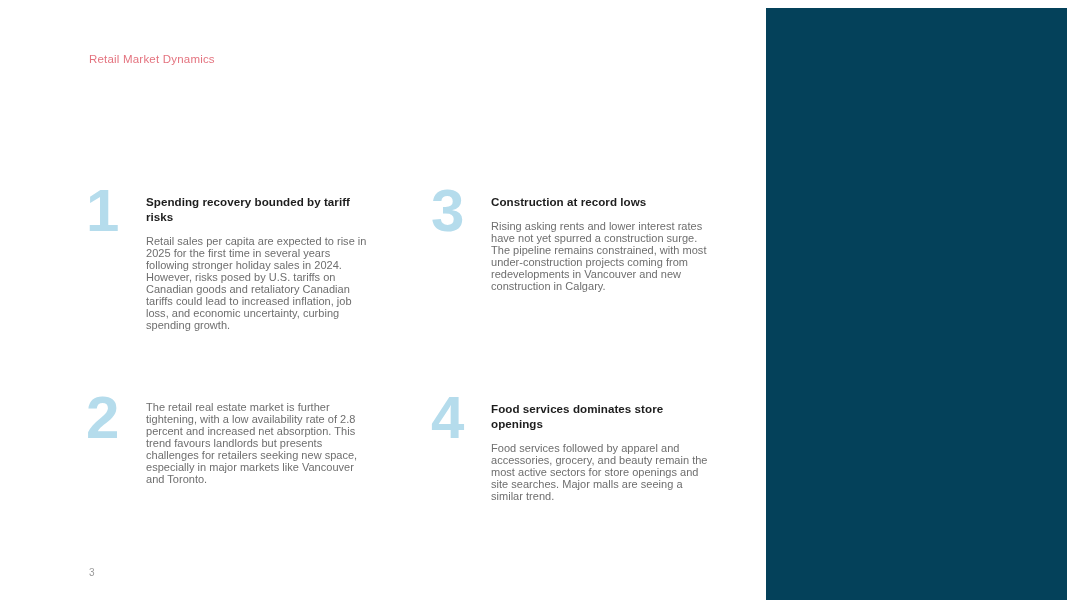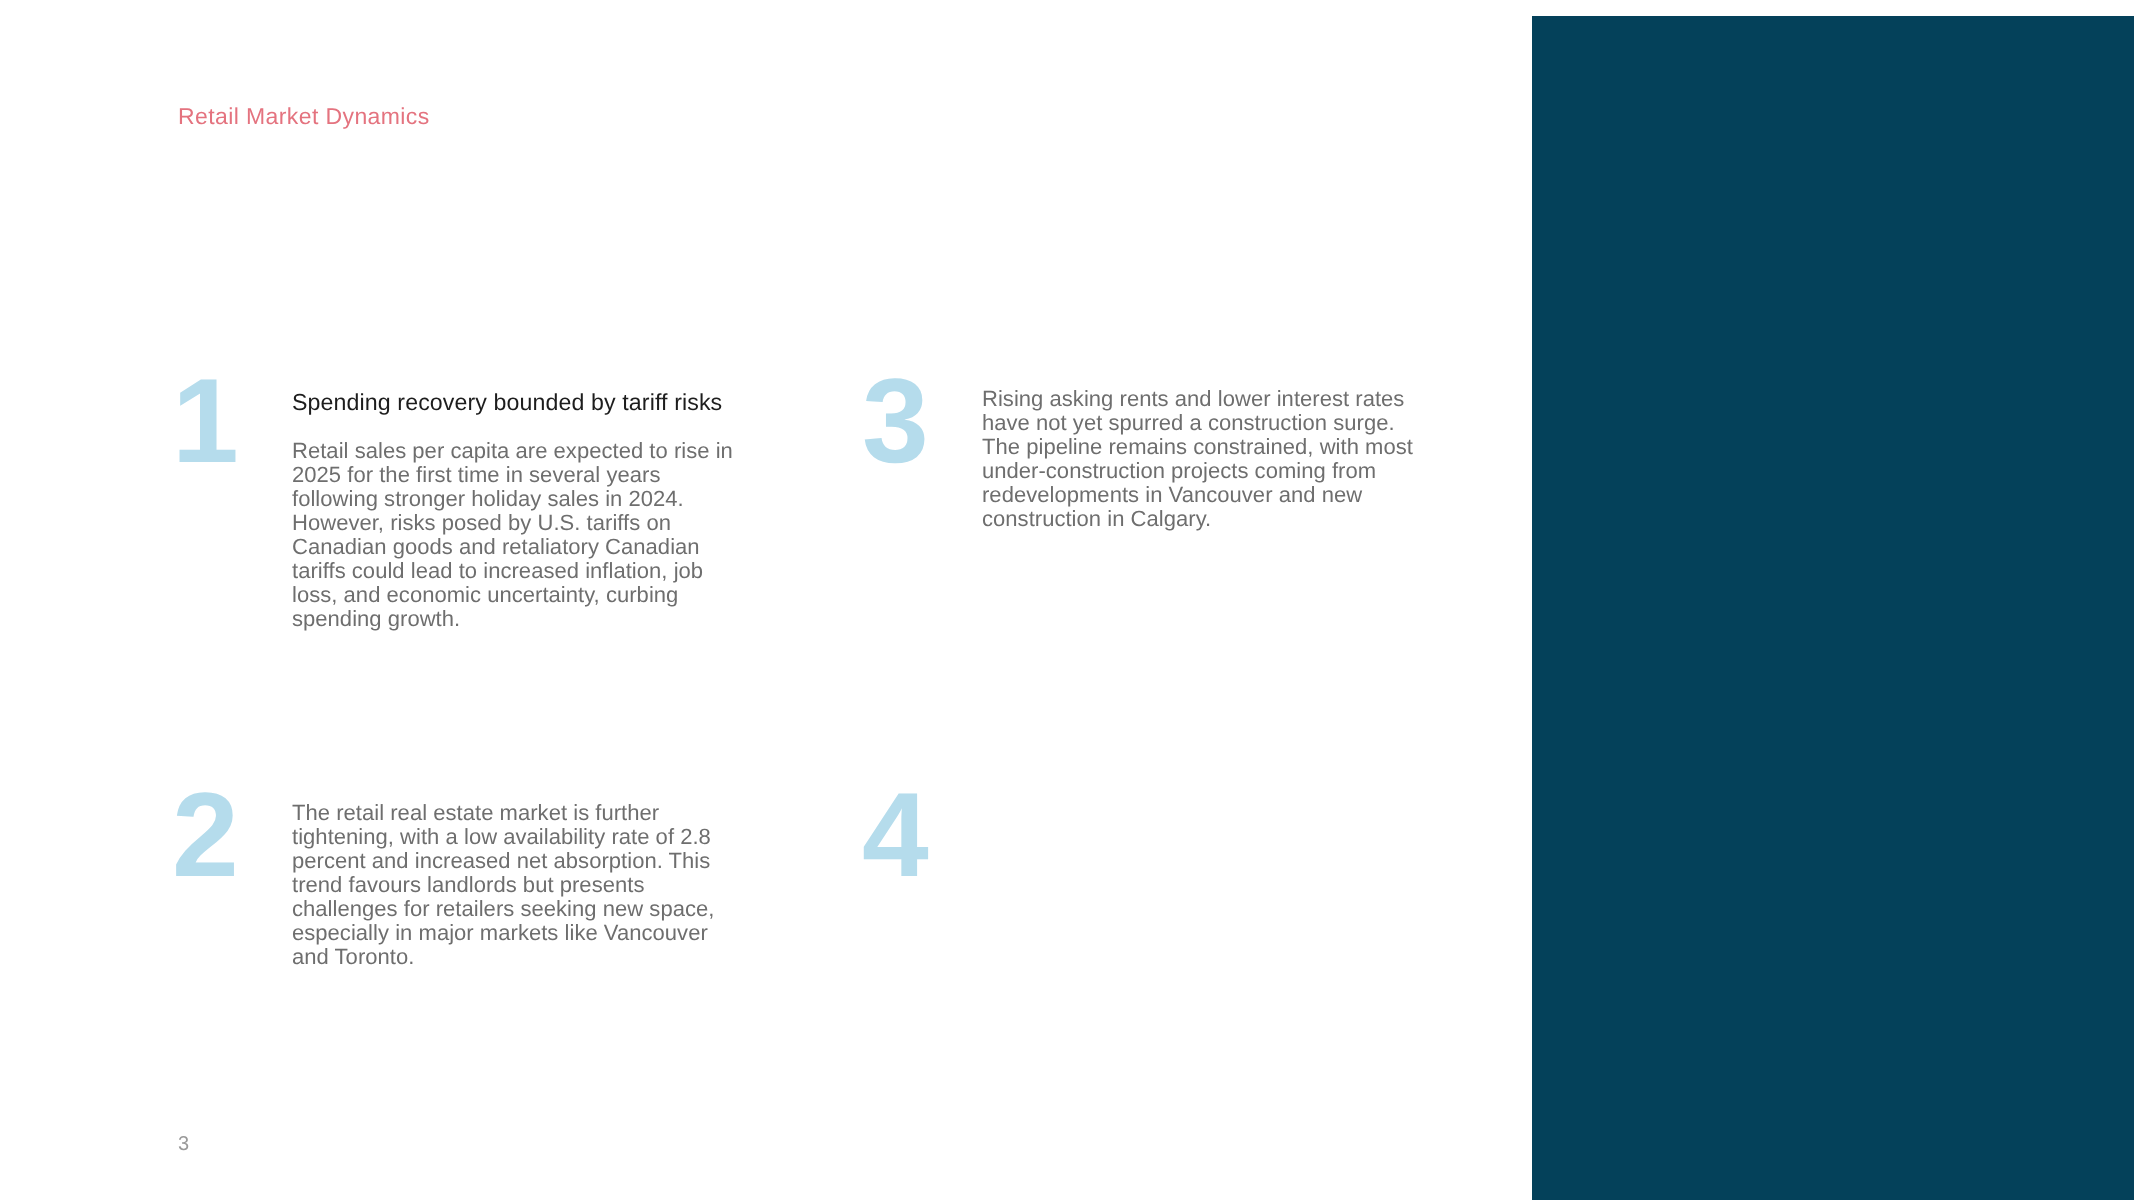--- a/index.html
+++ b/index.html
@@ -66,21 +66,21 @@
     text-align:left;
     margin-top:-6px;
     letter-spacing:-1px;
   }
   .trend-body {
     width:242px;
     padding-top:2px;
   }
   .trend-head {
     font-size:11.6px;
-    font-weight:400;
+    font-weight:700;
     color:#1d1d1d;
     line-height:15px;
     margin-bottom:3px;
     letter-spacing:0.05px;
   }
   .trend-text {
     font-size:11px;
     line-height:12px;
     color:#6e6e6e;
     letter-spacing:0.02px;
@@ -123,26 +123,31 @@
       <div class="trend trend-c0 trend-r1">
         <div class="trend-num">2</div>
         <div class="trend-body">
           <div class="trend-text">The retail real estate market is further tightening, with a low availability rate of 2.8 percent and increased net absorption. This trend favours landlords but presents challenges for retailers seeking new space, especially in major markets like Vancouver and Toronto.</div>
         </div>
       </div>
 
       <div class="trend trend-c1 trend-r0">
         <div class="trend-num">3</div>
         <div class="trend-body">
+          <div class="trend-head">Construction at record lows</div>
           <div class="trend-text">Rising asking rents and lower interest rates have not yet spurred a construction surge. The pipeline remains constrained, with most under-construction projects coming from redevelopments in Vancouver and new construction in Calgary.</div>
         </div>
       </div>
 
       <div class="trend trend-c1 trend-r1">
         <div class="trend-num">4</div>
+        <div class="trend-body">
+          <div class="trend-head">Food services dominates store openings</div>
+          <div class="trend-text">Food services followed by apparel and accessories, grocery, and beauty remain the most active sectors for store openings and site searches. Major malls are seeing a similar trend.</div>
+        </div>
       </div>
 
     </div>
 
     <div class="page-number">3</div>
   </div>
 
   <div class="sidebar">
 
     

